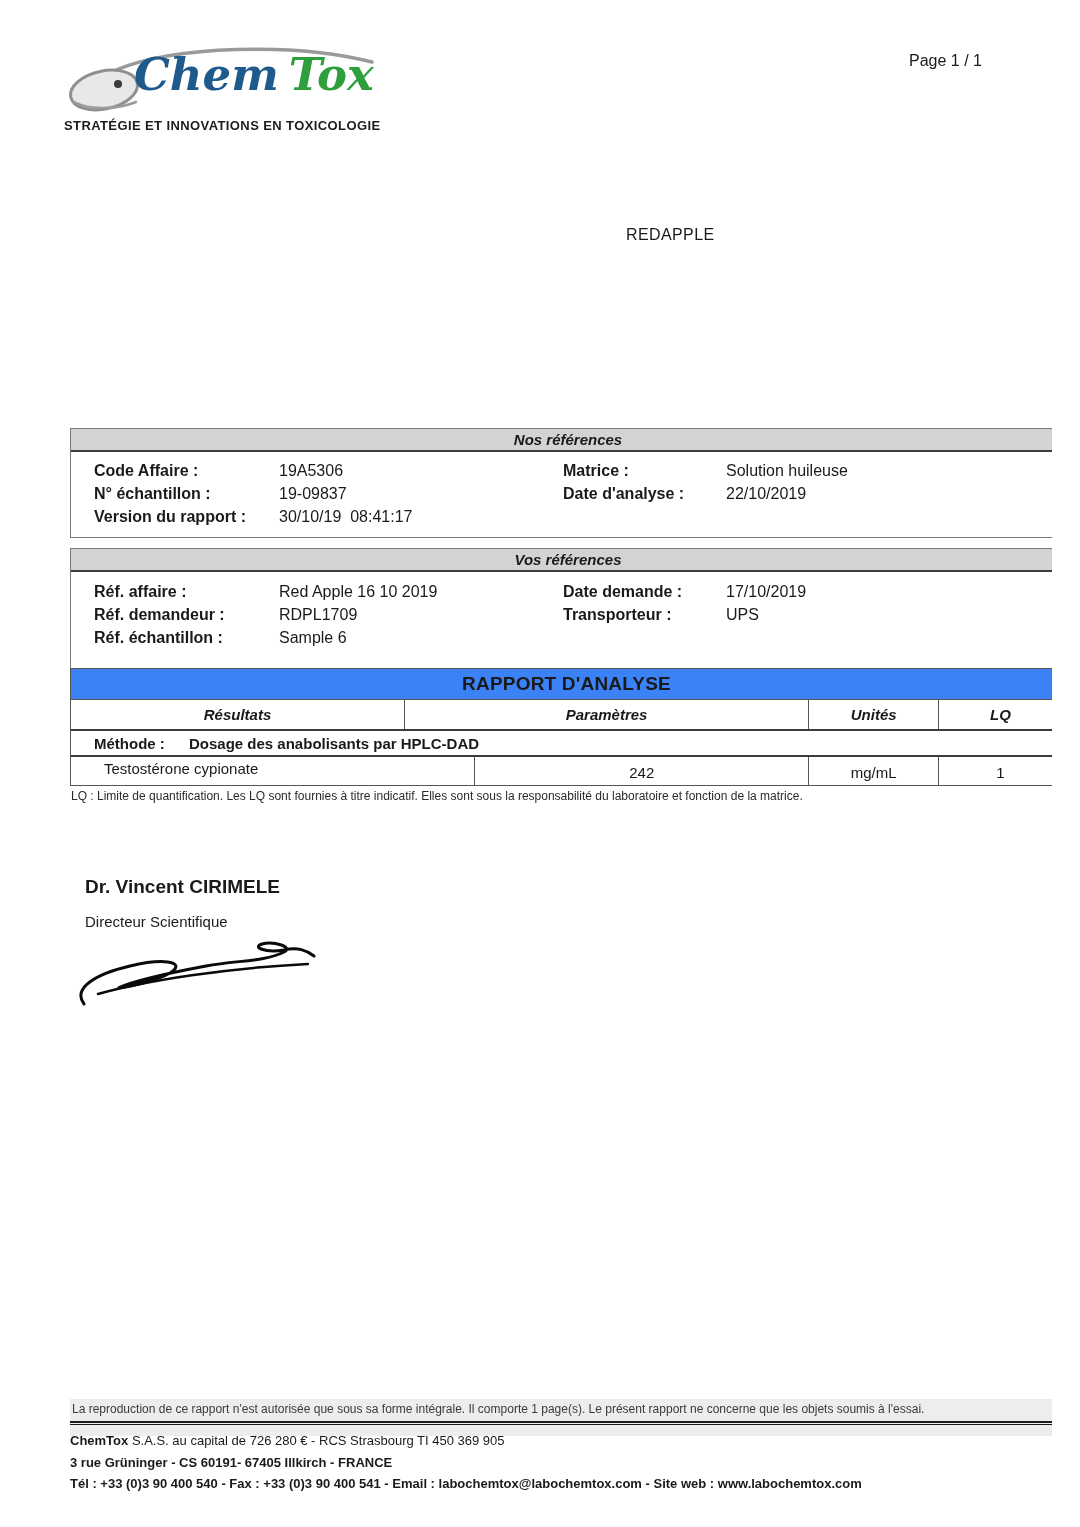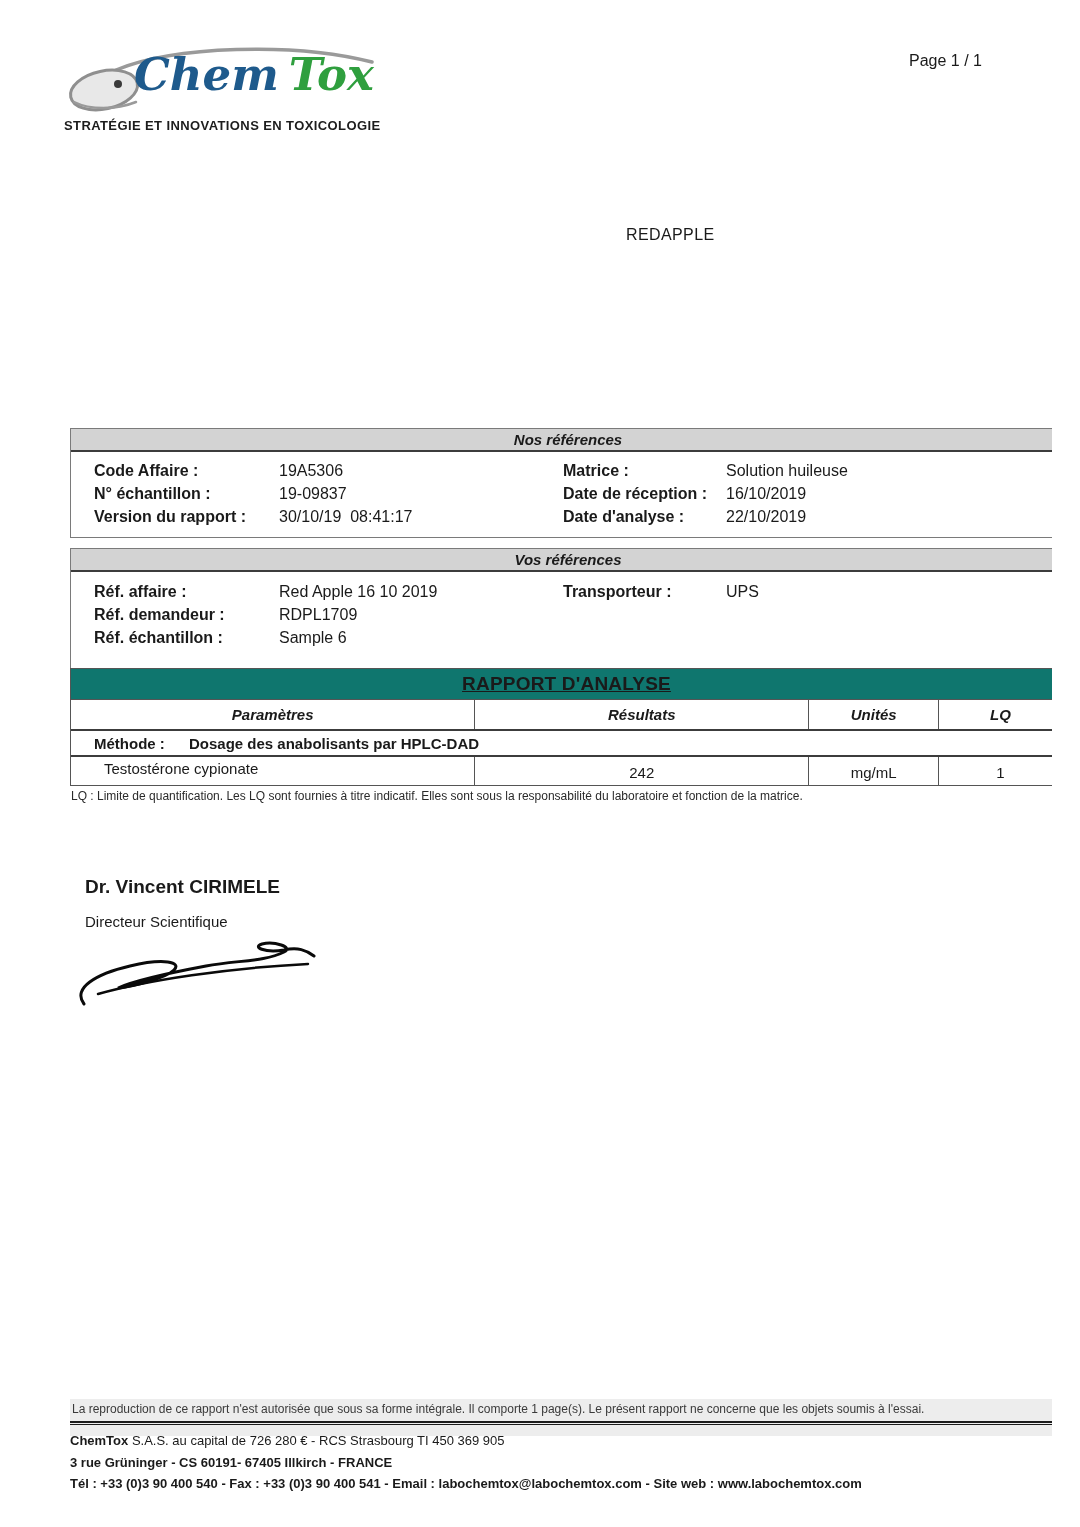--- a/index.html
+++ b/index.html
@@ -45,22 +45,22 @@
   .ref-col-right { flex:1; }
   .pair { display:flex; font-size:16px; line-height:23px; }
   .pair .lbl { font-weight:bold; white-space:pre; }
   .ref-col-left .lbl { padding-left:23px; width:208px; }
   .ref-col-right .lbl { width:163px; }
   .pair .val { white-space:pre; }
 
   
   .rpt { position:absolute; left:42px; top:668px; width:993px; border:1px solid #555; background:#fff; }
   .rpt-title {
-    height:31px; line-height:30px; background:#0f766e; text-align:center;
-    font-weight:bold; font-size:19px; border-bottom:1px solid #555; letter-spacing:0.2px;text-decoration:underline;
+    height:31px; line-height:30px; background:#3b82f6; text-align:center;
+    font-weight:bold; font-size:19px; border-bottom:1px solid #555; letter-spacing:0.2px;
   }
   .rpt-cols { display:flex; border-bottom:2px solid #3c3c3c; }
   .rpt-cols .c { height:29px; line-height:29px; text-align:center; font-weight:bold; font-style:italic; font-size:15px; }
   .c1 { width:40.8%; border-right:1px solid #555; }
   .c2 { width:33.7%; border-right:1px solid #555; }
   .c3 { width:13.1%; border-right:1px solid #555; }
   .c4 { width:12.4%; }
   .rpt-methode { height:26px; line-height:25px; border-bottom:2px solid #3c3c3c; font-size:15px; padding-left:23px; }
   .rpt-methode .m-lbl { font-weight:bold; }
   .rpt-methode .m-val { font-weight:bold; margin-left:20px; }
@@ -132,24 +132,20 @@
             <span class="lbl">Version du rapport :</span>
             <span class="val">30/10/19  08:41:17</span>
           </div>
         </div>
         <div class="ref-col-right">
           <div class="pair">
             <span class="lbl">Matrice :</span>
             <span class="val">Solution huileuse</span>
           </div>
           <div class="pair">
-            <span class="lbl">Date de réception :</span>
-            <span class="val">16/10/2019</span>
-          </div>
-          <div class="pair">
             <span class="lbl">Date d'analyse :</span>
             <span class="val">22/10/2019</span>
           </div>
         </div>
       </div>
     </div>
   </div>
 
   <div class="ref-section ref-vos">
     <div class="ref-header">Vos références</div>
@@ -164,33 +160,37 @@
             <span class="lbl">Réf. demandeur :</span>
             <span class="val">RDPL1709</span>
           </div>
           <div class="pair">
             <span class="lbl">Réf. échantillon :</span>
             <span class="val">Sample 6</span>
           </div>
         </div>
         <div class="ref-col-right">
           <div class="pair">
+            <span class="lbl">Date demande :</span>
+            <span class="val">17/10/2019</span>
+          </div>
+          <div class="pair">
             <span class="lbl">Transporteur :</span>
             <span class="val">UPS</span>
           </div>
         </div>
       </div>
     </div>
   </div>
 
   <div class="rpt">
     <div class="rpt-title">RAPPORT D'ANALYSE</div>
     <div class="rpt-cols">
+      <div class="c c2">Résultats</div>
       <div class="c c1">Paramètres</div>
-      <div class="c c2">Résultats</div>
       <div class="c c3">Unités</div>
       <div class="c c4">LQ</div>
     </div>
     <div class="rpt-methode">
       <span class="m-lbl">Méthode :</span>
       <span class="m-val">Dosage des anabolisants par HPLC-DAD</span>
     </div>
     <div class="rpt-row">
       <div class="c c1">Testostérone cypionate</div>
       <div class="c c2">242</div>

